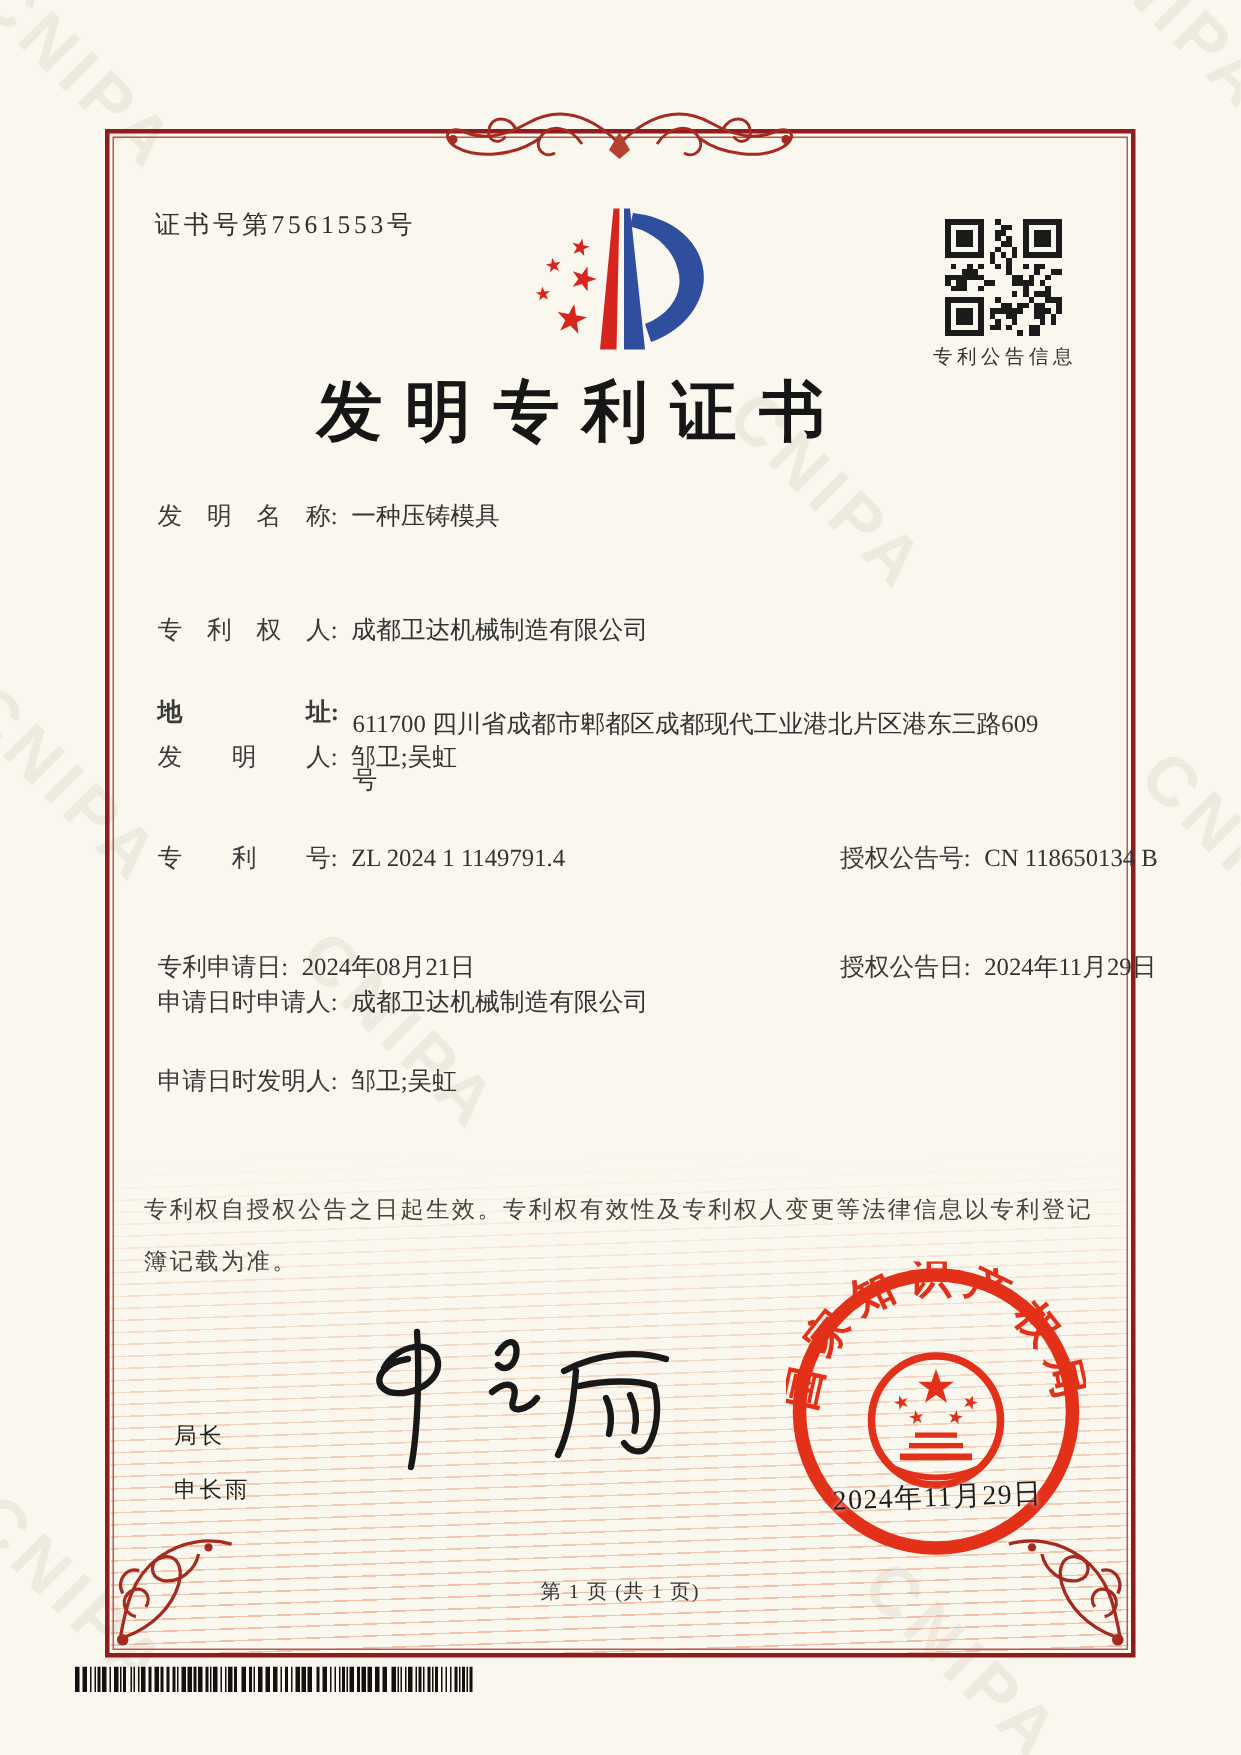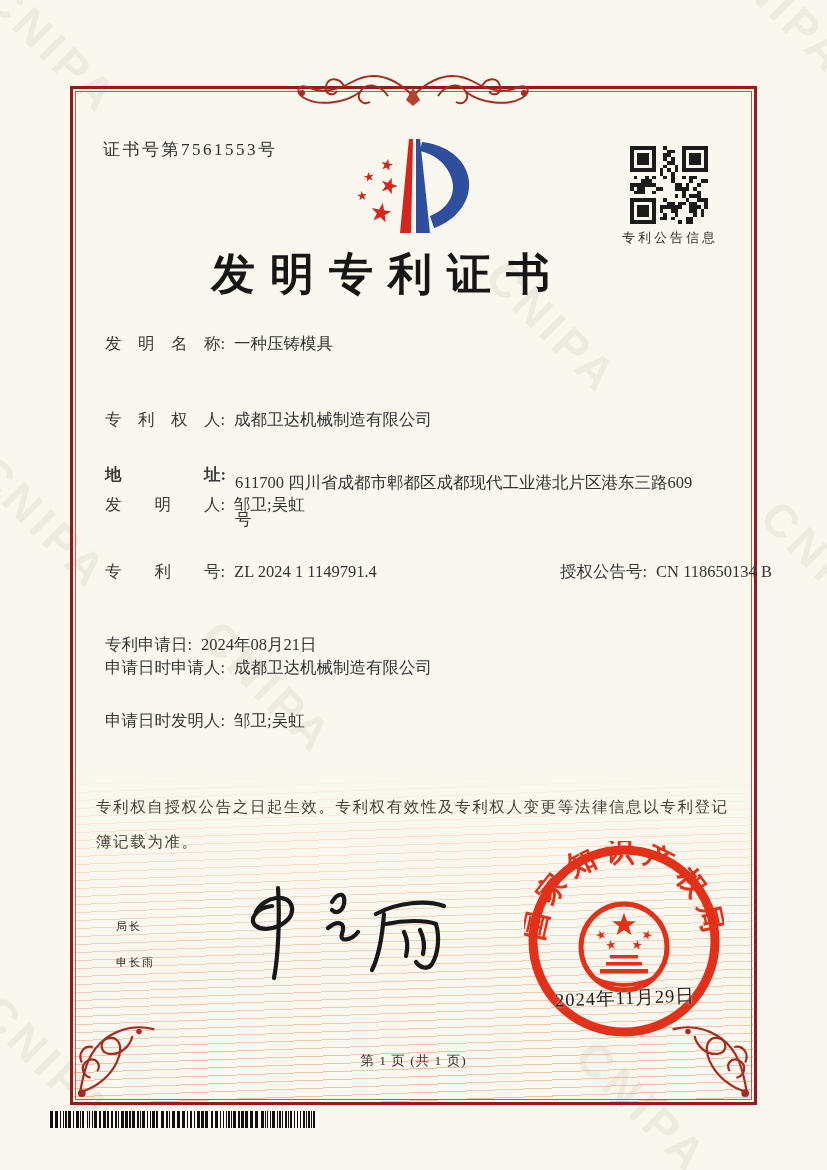--- a/index.html
+++ b/index.html
@@ -30,22 +30,22 @@
   .row{position:absolute;left:105px;font-size:16.5px;white-space:nowrap;}
   .row .lab{color:#3a3a3a;}
   .row .val{margin-left:9px;color:#333;}
   .val-block{display:inline-block;white-space:normal;width:458px;vertical-align:top;line-height:37px;}
   .rcol{position:absolute;left:455px;top:0;}
   
   .statement{position:absolute;left:96px;top:789px;width:638px;font-size:15.5px;
              letter-spacing:1.6px;line-height:35px;color:#45443c;}
   .statement .ind{text-indent:2em;}
   
-  .officer{position:absolute;left:116px;top:908px;font-family:"Liberation Sans","DejaVu Sans",sans-serif;
-           font-size:11px;letter-spacing:2px;color:#1f1f1f;line-height:36px;}
+  .officer{position:absolute;left:116px;top:940px;font-family:"Liberation Sans","DejaVu Sans",sans-serif;
+           font-size:15px;letter-spacing:2px;color:#1f1f1f;line-height:36px;}
   .sig{position:absolute;left:228px;top:880px;width:230px;height:105px;}
   
   .seal{position:absolute;left:524px;top:841px;width:200px;height:200px;}
   .seal-date{position:absolute;left:545px;top:985px;width:160px;text-align:center;
              font-size:18.5px;color:#1c1c1c;letter-spacing:1px;transform:rotate(-2deg);
              text-shadow:0 0 3px #fdf4ea;}
   
   .pageinfo{position:absolute;left:0;top:1052px;width:827px;text-align:center;
             font-size:13.5px;letter-spacing:1px;color:#333;}
   .barcode{position:absolute;left:50px;top:1111px;width:270px;height:17px;}
@@ -259,20 +259,23 @@
   <span class="lab">发　　明　　人:</span><span class="val">邹卫;吴虹</span>
 </div>
 <div class="row" style="top:561px;width:640px;">
   <span class="lab">专　　利　　号:</span><span class="val">ZL 2024 1 1149791.4</span>
   <span class="rcol">
     <span class="lab">授权公告号:</span><span class="val">CN 118650134 B</span>
   </span>
 </div>
 <div class="row" style="top:634px;width:640px;">
   <span class="lab">专利申请日:</span><span class="val">2024年08月21日</span>
+  <span class="rcol">
+    <span class="lab">授权公告日:</span><span class="val">2024年11月29日</span>
+  </span>
 </div>
 <div class="row" style="top:657px;">
   <span class="lab">申请日时申请人:</span><span class="val">成都卫达机械制造有限公司</span>
 </div>
 <div class="row" style="top:710px;">
   <span class="lab">申请日时发明人:</span><span class="val">邹卫;吴虹</span>
 </div>
 
 <div class="statement">
   <div>专利权自授权公告之日起生效。专利权有效性及专利权人变更等法律信息以专利登记簿记载为准。</div>

